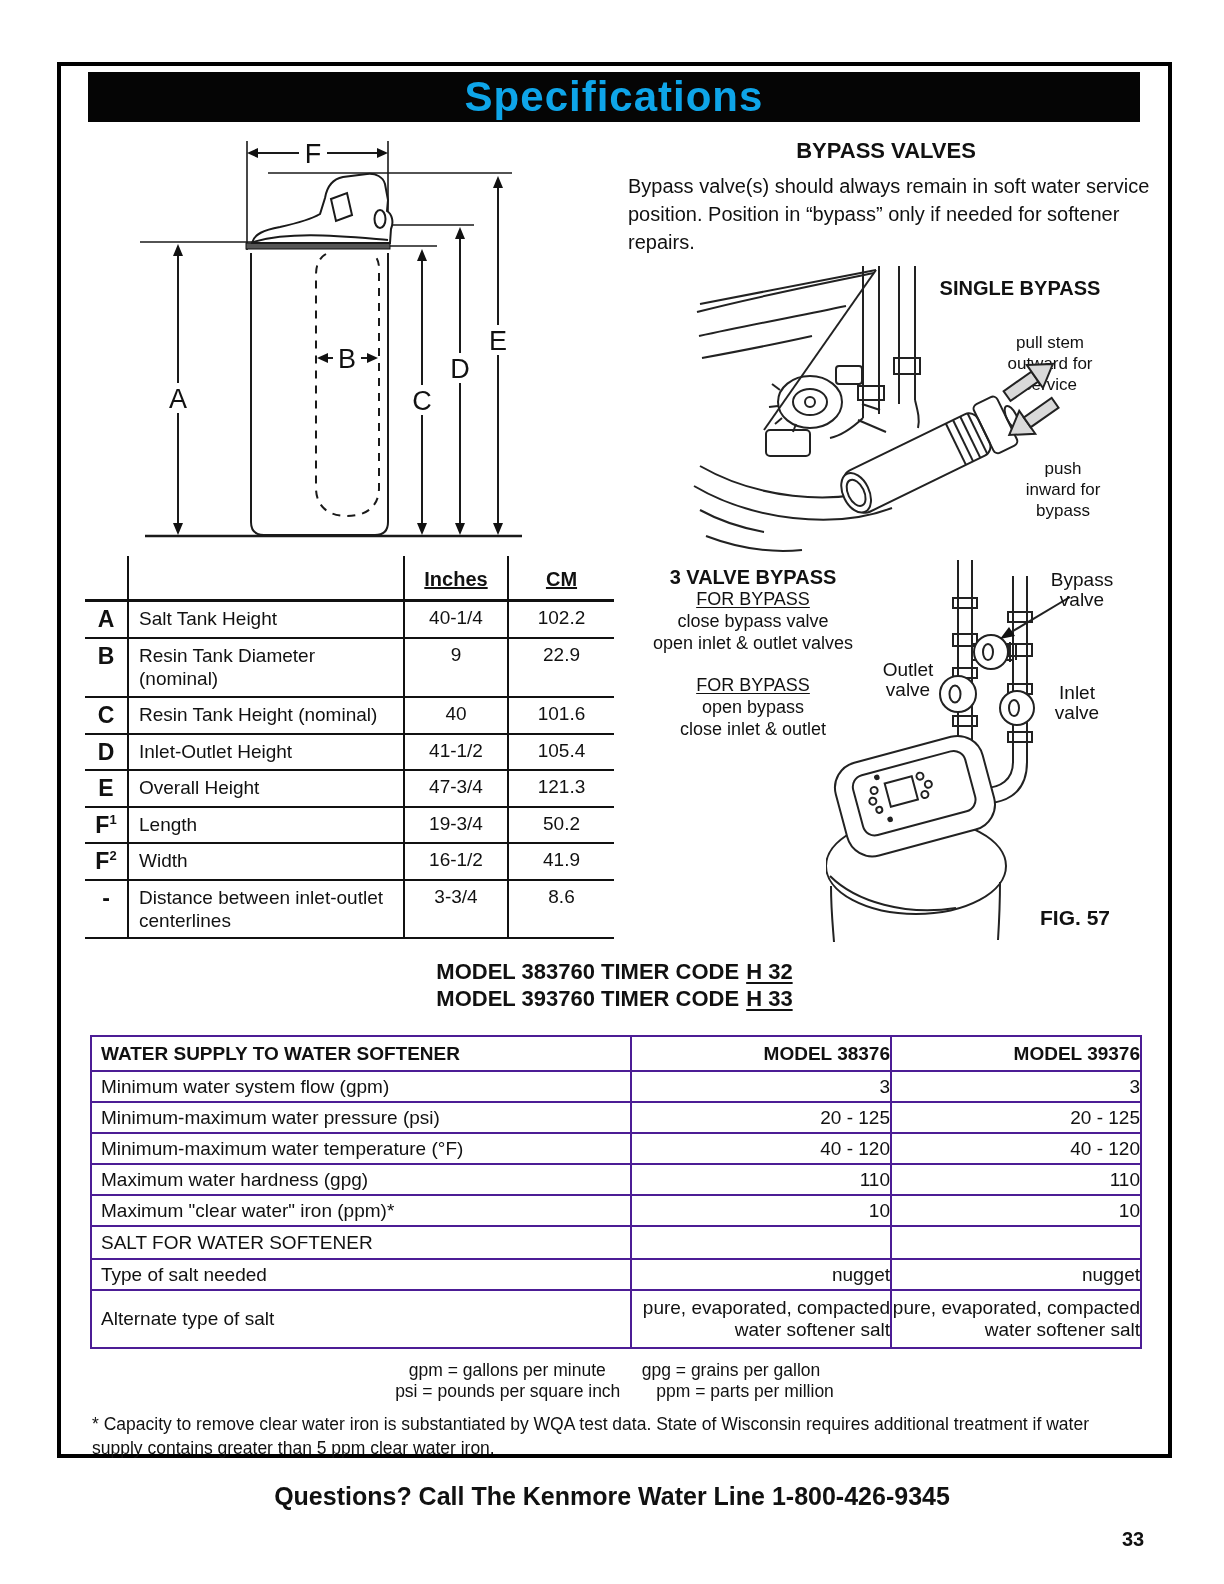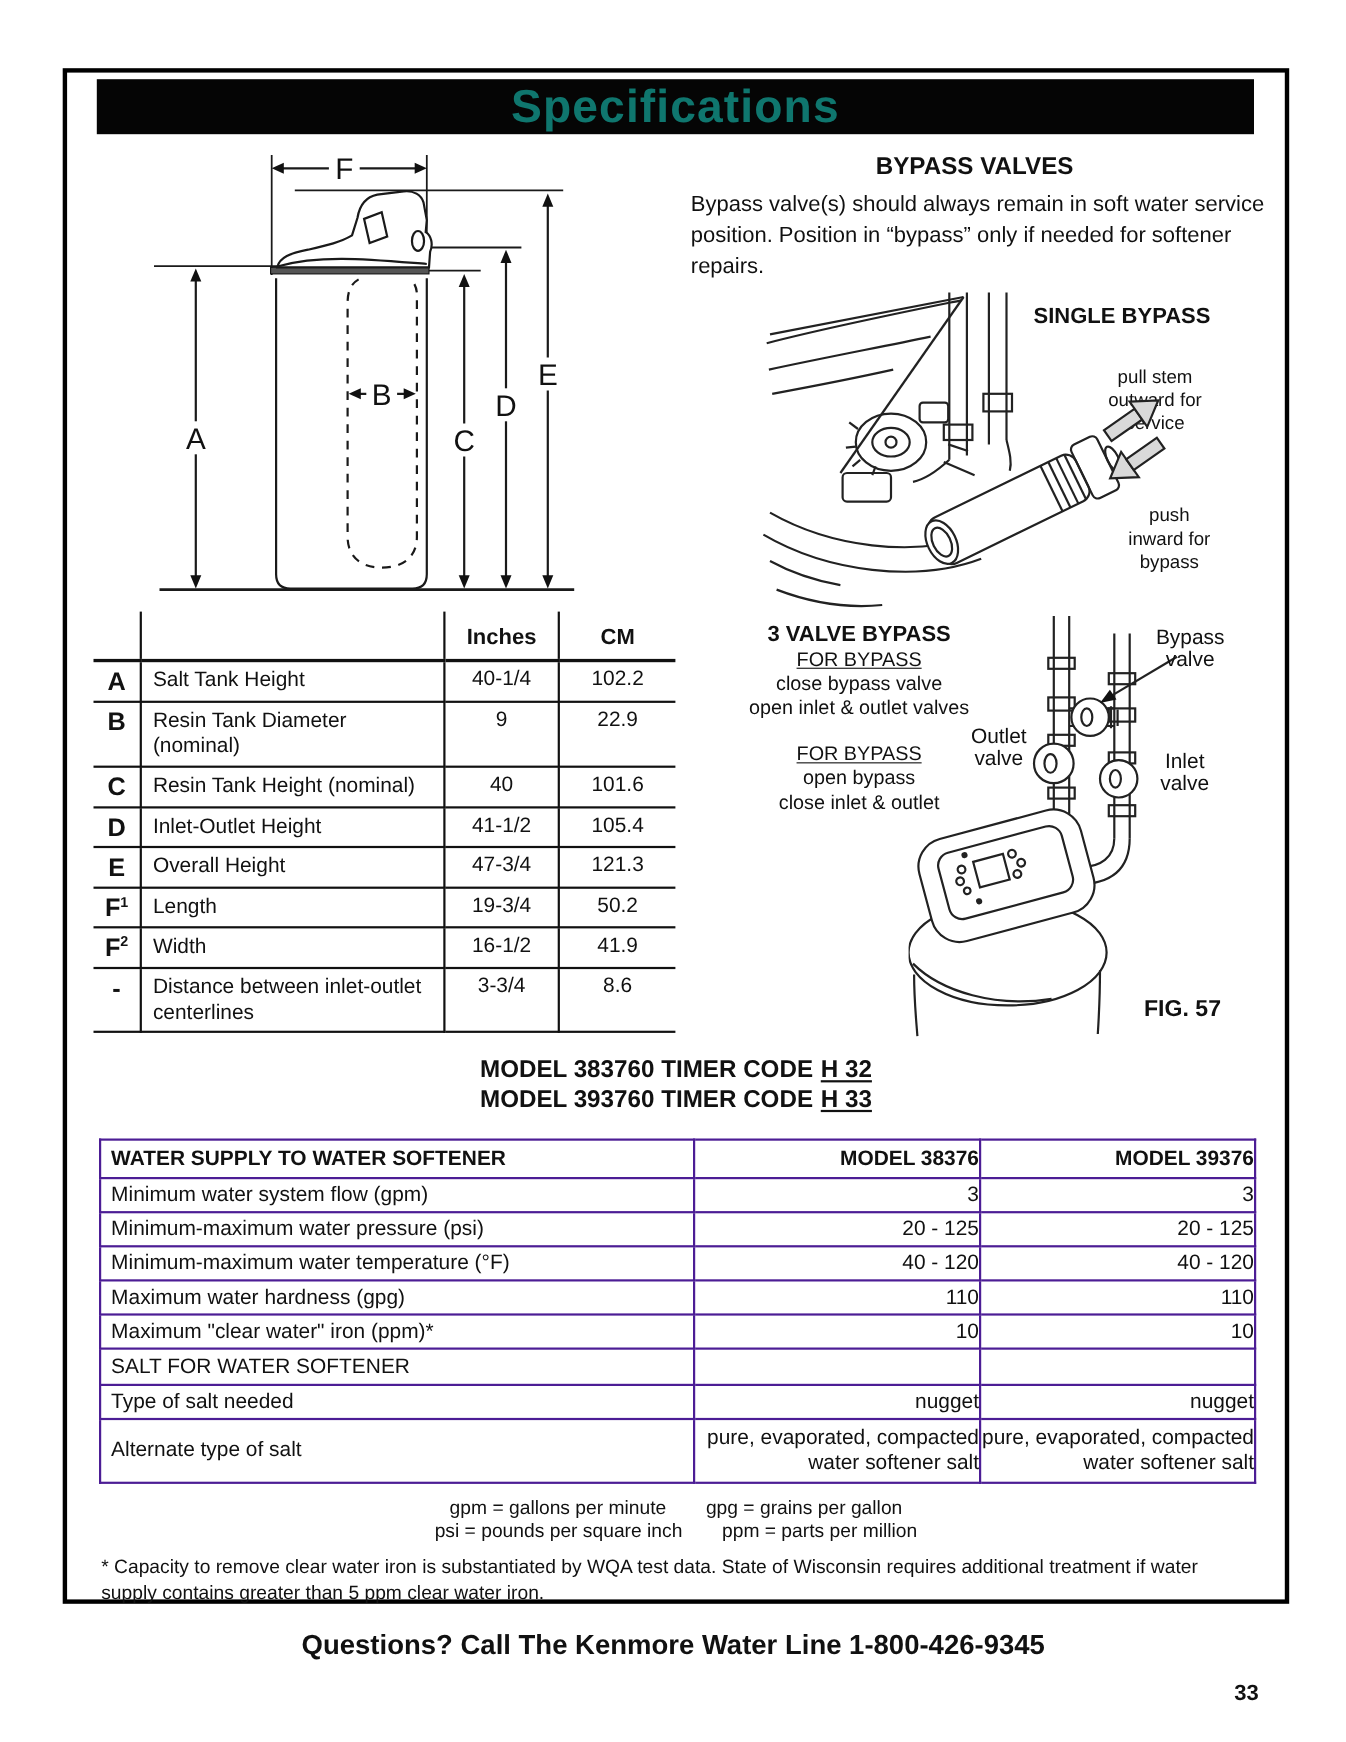--- a/index.html
+++ b/index.html
@@ -1,47 +1,47 @@
 <!DOCTYPE html>
 <html><head>
 <meta charset="utf-8">
 <style>
   html,body{margin:0;padding:0;background:#fff;}
   .page{position:relative;width:1224px;height:1584px;background:#fff;overflow:hidden;
         font-family:"Liberation Sans","DejaVu Sans",sans-serif;color:#111;}
   .abs{position:absolute;}
   .frame{left:57px;top:62px;width:1115px;height:1396px;border:4px solid #000;box-sizing:border-box;}
-  .titlebar{left:88px;top:72px;width:1052px;height:50px;background:#050505;color:#0f766e;
+  .titlebar{left:88px;top:72px;width:1052px;height:50px;background:#050505;color:#0ea5e9;
             display:flex;align-items:center;justify-content:center;
             font-size:42px;font-weight:bold;letter-spacing:1px;}
   
   .bv-title{left:628px;top:138px;width:516px;text-align:center;font-size:22px;font-weight:bold;}
   .bv-intro{left:628px;top:172px;width:522px;font-size:20px;line-height:28px;}
   .sb-title{left:880px;top:277px;width:280px;text-align:center;font-size:20px;font-weight:bold;}
   .small-label{font-size:17px;line-height:21px;text-align:center;white-space:pre-line;}
   .pull-label{left:980px;top:332px;width:140px;}
   .push-label{left:993px;top:458px;width:140px;}
-  .tv-block{left:670px;top:566px;width:222px;text-align:center;}
+  .tv-block{left:642px;top:566px;width:222px;text-align:center;}
   .tv-title{font-size:20px;font-weight:bold;line-height:22px;}
   .tv-h{font-size:18px;line-height:22px;text-decoration:underline;text-underline-offset:2px;}
   .tv-l{font-size:18px;line-height:22px;}
   .tv-gap{height:20px;}
   .valve-label{font-size:19px;line-height:20px;text-align:center;white-space:pre-line;}
   .lbl-bypass{left:1022px;top:570px;width:120px;}
   .lbl-outlet{left:848px;top:660px;width:120px;}
   .lbl-inlet{left:1017px;top:683px;width:120px;}
   .fig-cap{left:1040px;top:906px;font-size:21px;font-weight:bold;}
   
   .dimtable-wrap{left:85px;top:556px;}
   table.dimtable{border-collapse:collapse;table-layout:fixed;width:529px;}
   .dimtable td{vertical-align:top;padding:0;font-size:19px;}
   .dimtable td.c1,.dimtable td.c2,.dimtable td.c3{border-right:2px solid #111;}
   .dimtable tr td{border-bottom:2px solid #111;}
   .dimtable tr.hdr td{border-bottom:3px solid #111;vertical-align:middle;}
-  .dimtable tr.hdr .hcell{font-weight:bold;font-size:20px;text-align:center;}
+  .dimtable tr.hdr .hcell{font-weight:bold;font-size:20px;text-align:center;text-decoration:underline;}
   .dimtable td.c1{font-weight:bold;font-size:23px;text-align:center;padding-top:4px;}
   .dimtable td.c1 sup{font-size:13px;}
   .dimtable td.c2{padding:5px 4px 0 10px;white-space:pre-line;line-height:23px;}
   .dimtable td.c3,.dimtable td.c4{text-align:center;padding-top:5px;}
   
   .models{left:57px;top:958px;width:1115px;text-align:center;font-size:22px;font-weight:bold;line-height:27px;}
   .u{text-decoration:underline;text-underline-offset:3px;margin-left:7px;}
   
   .spectable-wrap{left:90px;top:1035px;}
   table.spectable{border-collapse:collapse;table-layout:fixed;width:1050px;}

